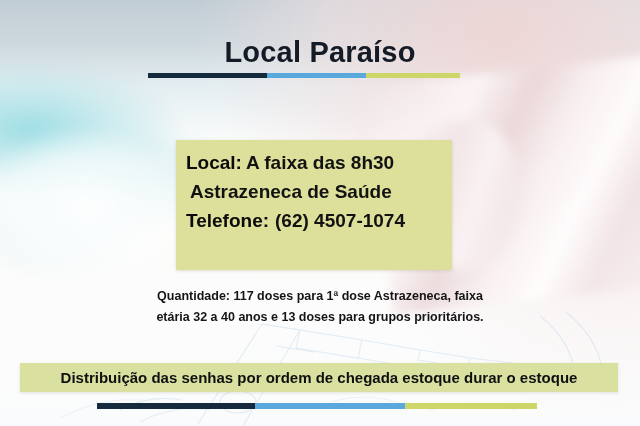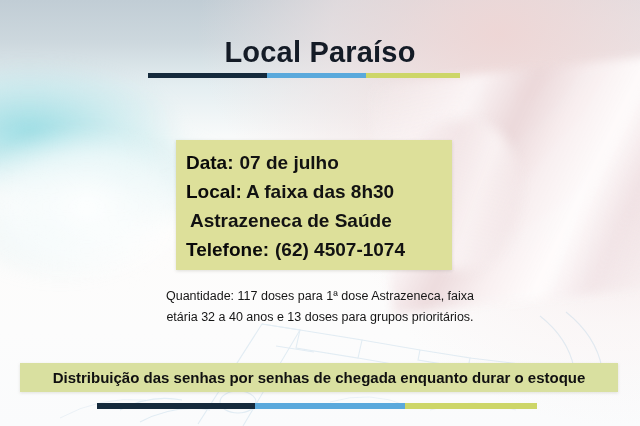--- a/index.html
+++ b/index.html
@@ -177,21 +177,21 @@
   .info-row.r-local .info-value { margin-left: 4px; }
 
   
   .quantity {
     position: absolute;
     left: 70px;
     top: 286px;
     width: 500px;
     text-align: center;
     font-size: 12.5px;
-    font-weight: normal;
+    font-weight: bold;
     line-height: 21px;
     color: #151515;
   }
 
   
   .banner {
     position: absolute;
     left: 20px;
     top: 363px;
     width: 598px;
@@ -244,43 +244,39 @@
 
   <div class="title" style="color: rgb(20, 27, 38);">Local Paraíso</div>
 
   <div class="rule rule-top">
     <div class="seg seg-1" style="background: rgb(21, 42, 60);"></div>
     <div class="seg seg-2" style="background: rgb(90, 169, 220);"></div>
     <div class="seg seg-3" style="background: rgb(205, 214, 104);"></div>
   </div>
 
   <div class="info-panel" style="background: rgb(221, 224, 154);">
-    <div class="info-row r-data">
-      <span class="info-label">Data:</span>
-      <span class="info-value">07 de julho</span>
-    </div>
     <div class="info-row r-hora">
       <span class="info-label">Local:</span>
       <span class="info-value">A faixa das 8h30</span>
     </div>
     <div class="info-row r-local">
       <span class="info-value">Astrazeneca de Saúde</span>
     </div>
     <div class="info-row r-tel">
       <span class="info-label">Telefone:</span>
       <span class="info-value">(62) 4507-1074</span>
     </div>
   </div>
 
   <div class="quantity">
     <div>Quantidade: 117 doses para 1ª dose Astrazeneca, faixa</div>
     <div>etária 32 a 40 anos e 13 doses para grupos prioritários.</div>
   </div>
 
-  <div class="banner" style="background: rgb(217, 224, 160);">Distribuição das senhas por senhas de chegada enquanto durar o estoque</div>
+  <div class="banner" style="background: rgb(217, 224, 160);">Distribuição das senhas por ordem de chegada estoque durar o estoque</div>
 
   <div class="rule rule-bottom">
     <div class="seg seg-1" style="background: rgb(21, 42, 60);"></div>
     <div class="seg seg-2" style="background: rgb(90, 169, 220);"></div>
     <div class="seg seg-3" style="background: rgb(205, 214, 104);"></div>
   </div>
 
 </div>
 
 </body></html>

